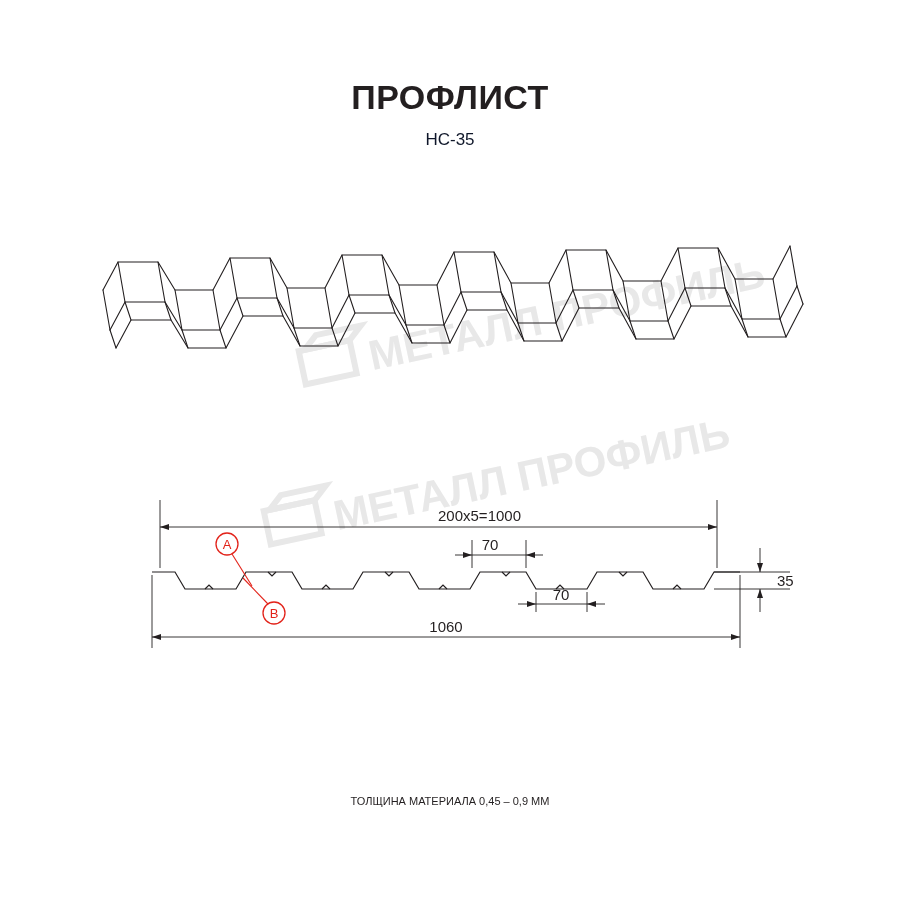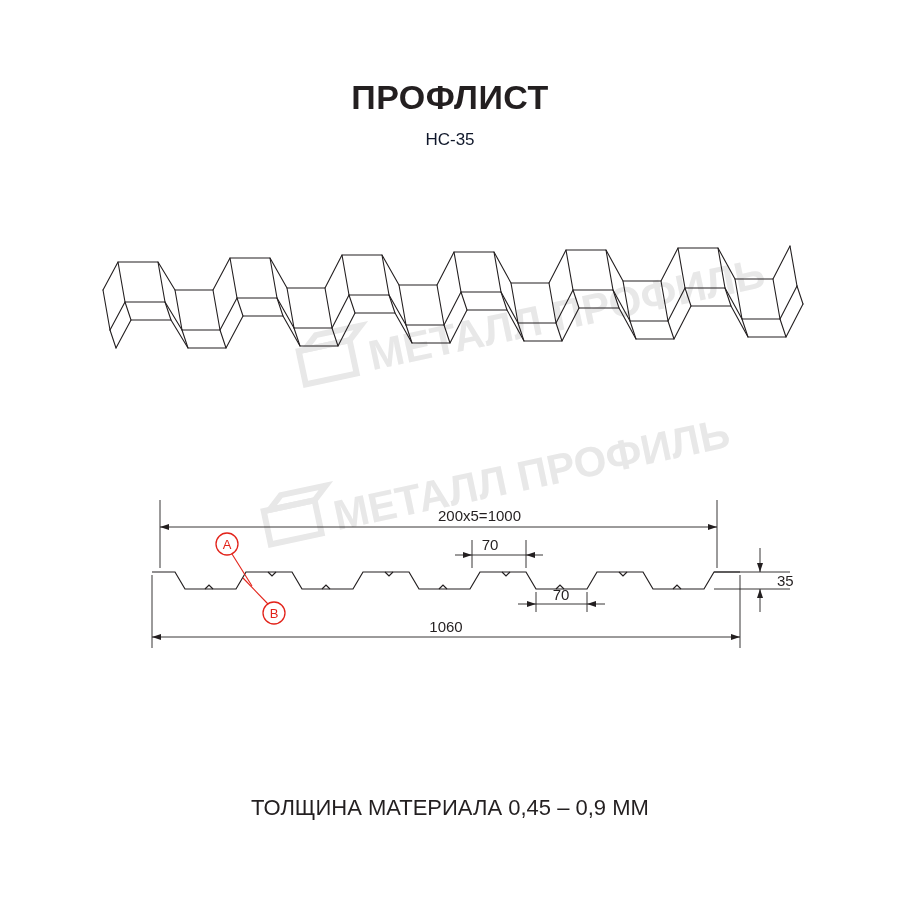--- a/index.html
+++ b/index.html
@@ -39,21 +39,21 @@
     text-align: center;
     font-size: 17px;
     color: #0f172a;
   }
   .footer {
     position: absolute;
     top: 795px;
     left: 0;
     width: 900px;
     text-align: center;
-    font-size: 22px;
+    font-size: 11px;
     color: #231f20;
   }
   .iso-svg, .section-svg, .wm-svg {
     position: absolute;
     left: 0;
     top: 0;
   }
   .wm-layer {
     position: absolute;
     left: 0;

